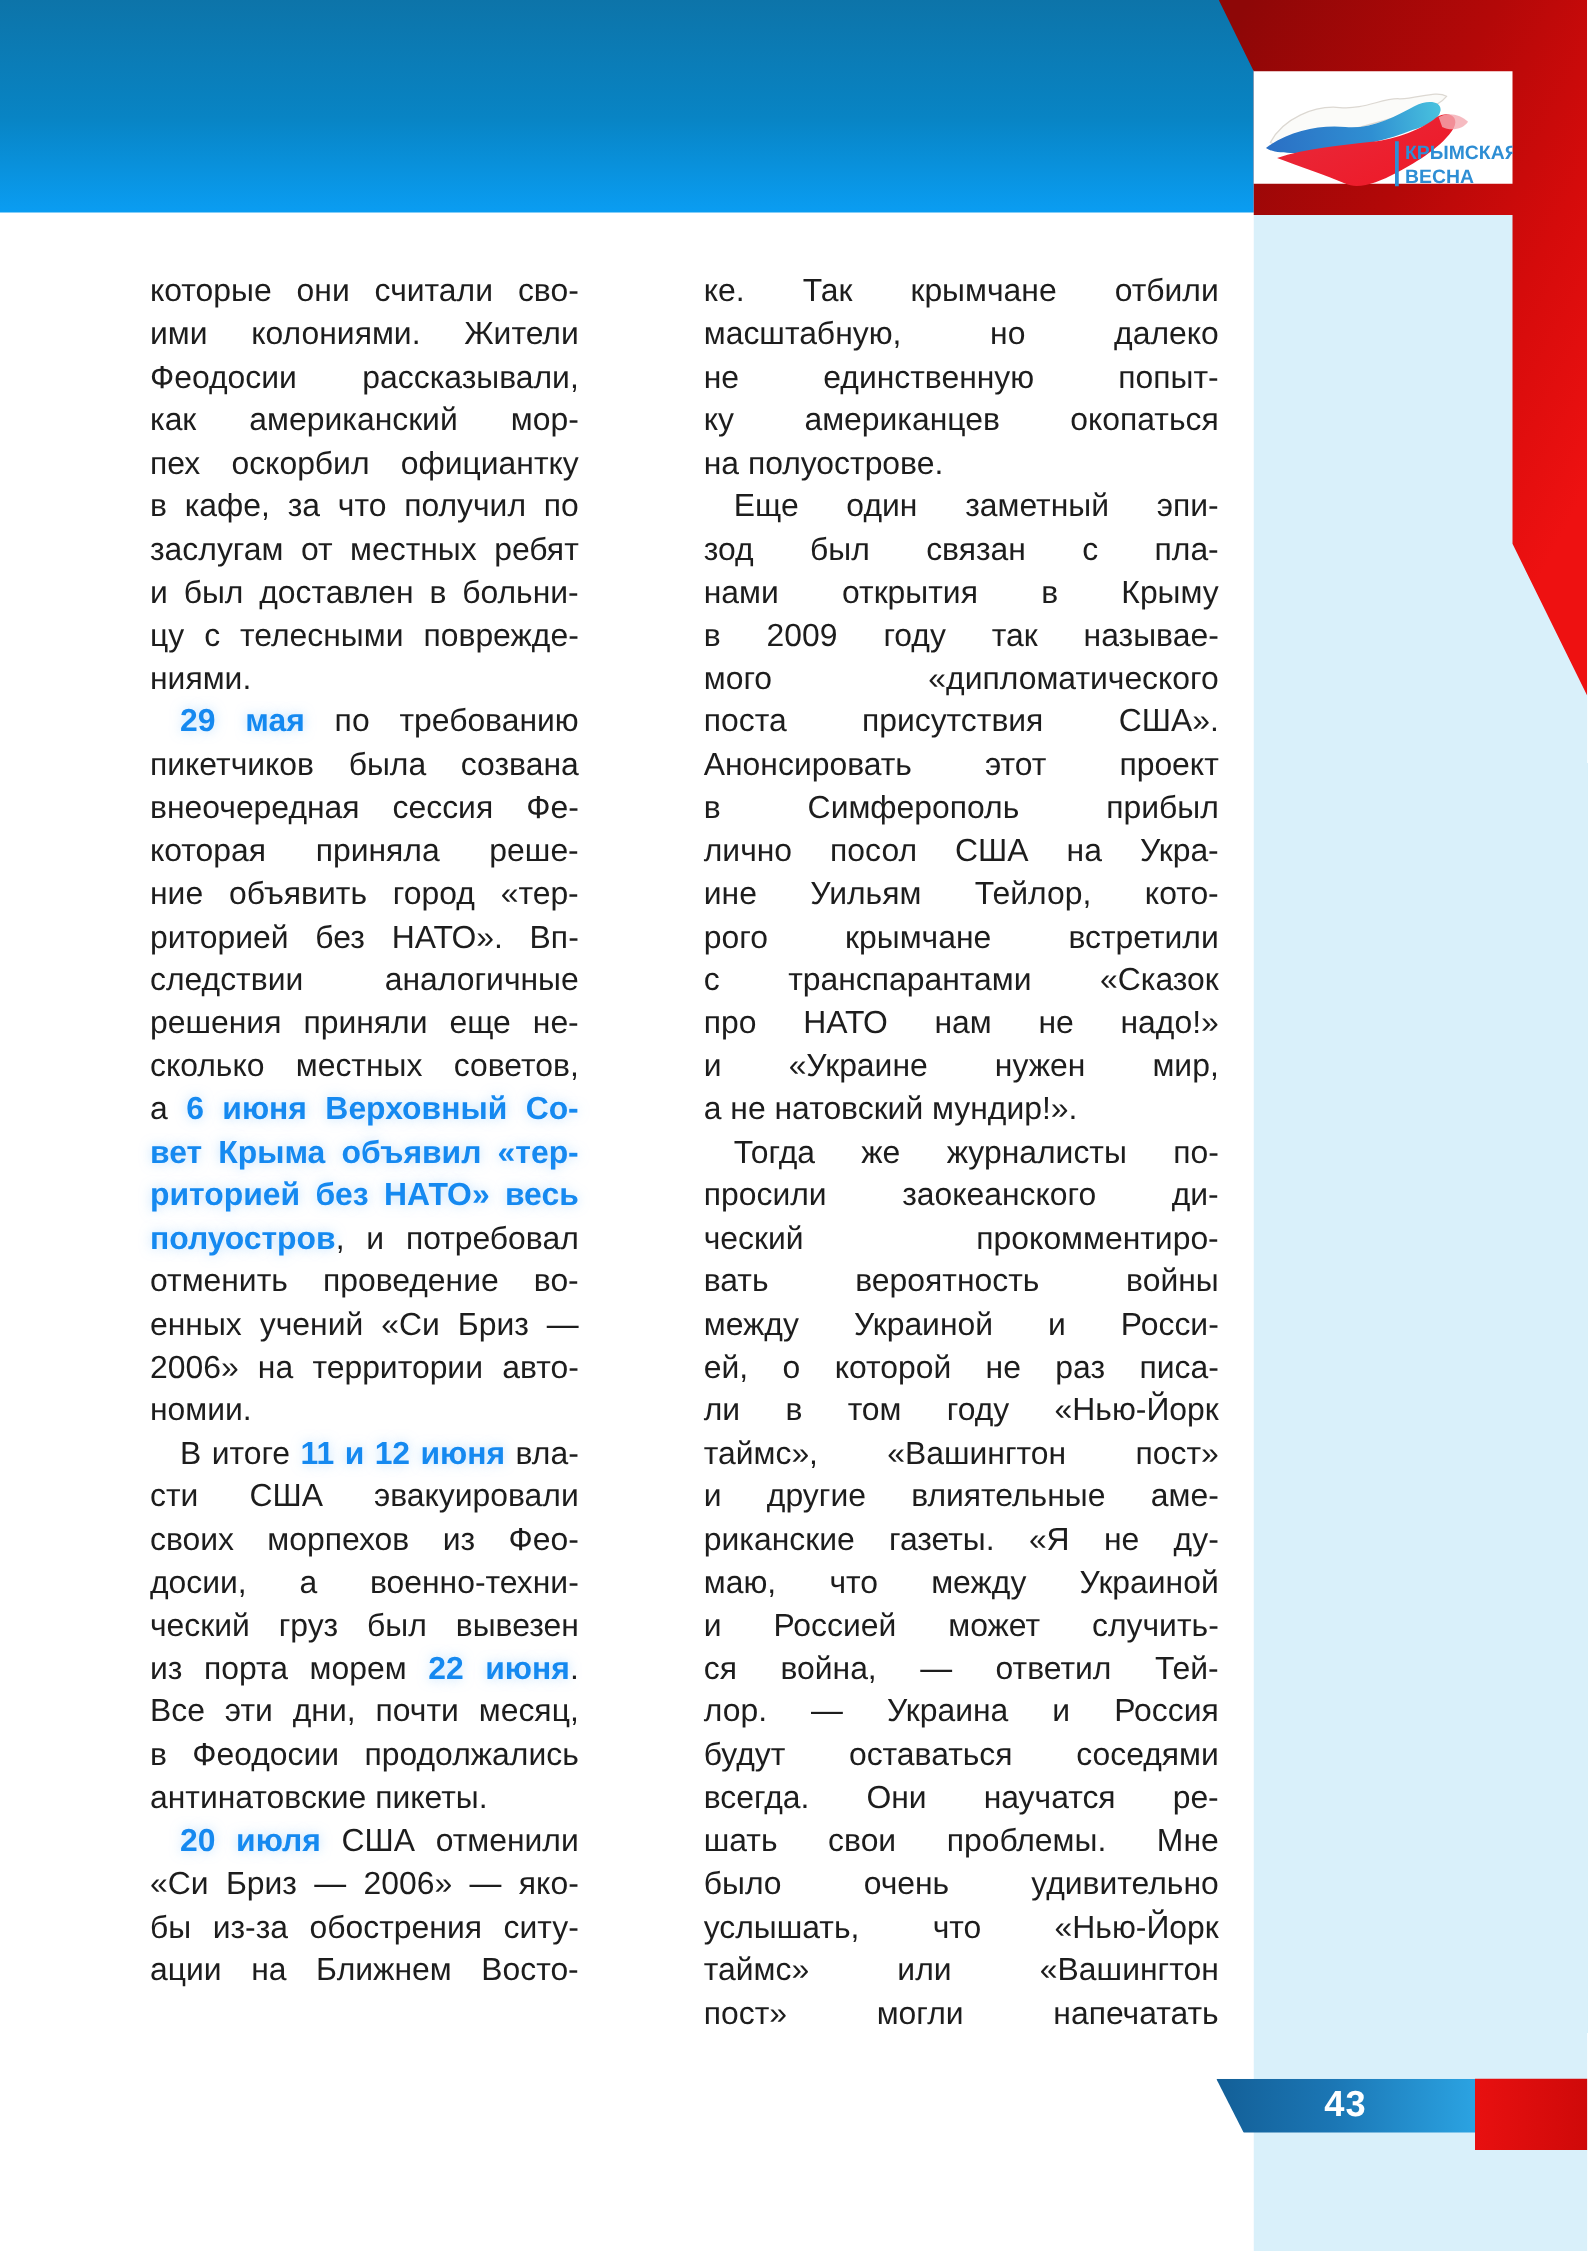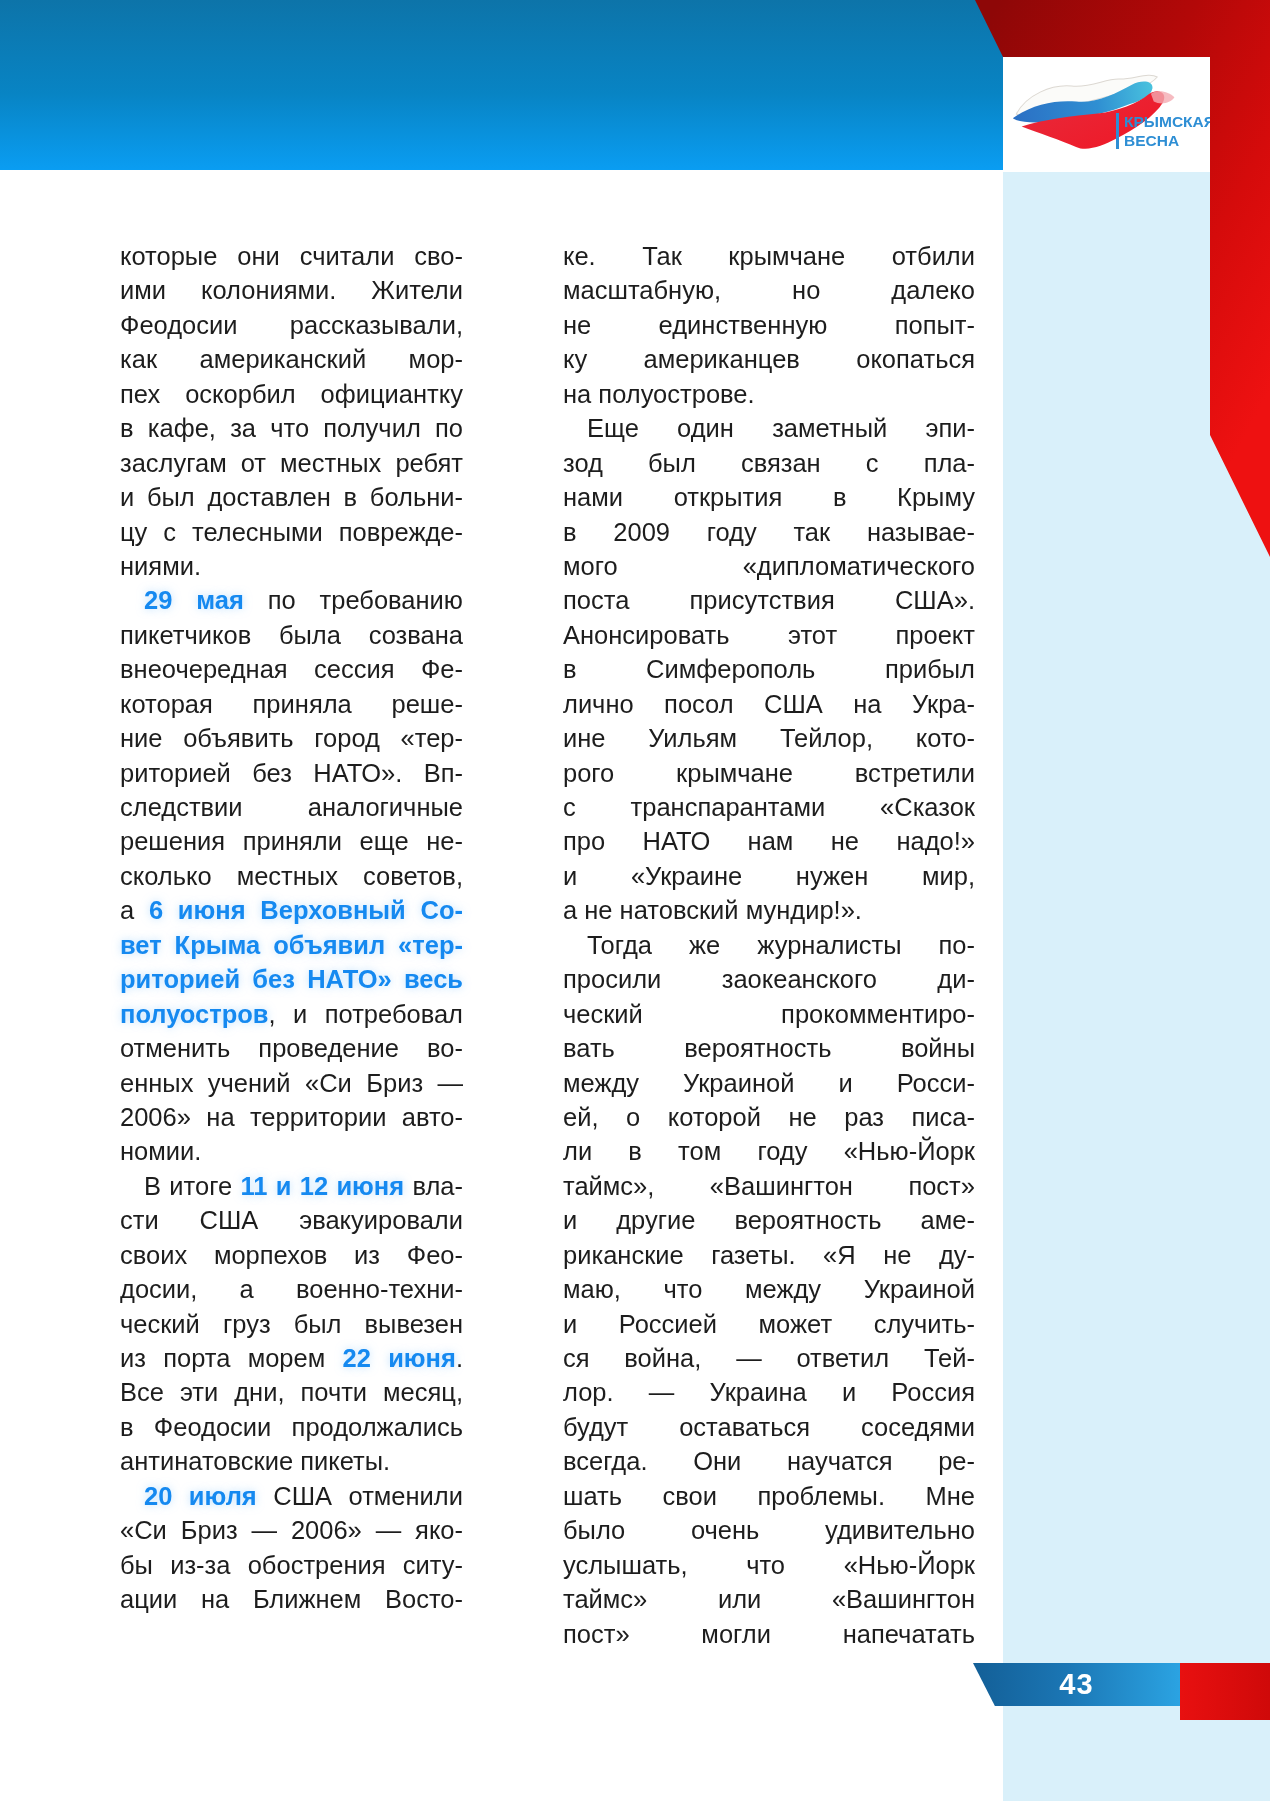--- a/index.html
+++ b/index.html
@@ -21,30 +21,29 @@
   }
   
   .red-ribbon{
     position:absolute;left:975px;top:0;width:295px;height:557px;
     background:linear-gradient(118deg,#8e0707 4%,#b30808 38%,#d50b0b 62%,#ee1111 85%);
     clip-path:polygon(0px 0px,295px 0px,295px 557px,235px 435px,235px 172px,28px 172px,28px 57px);
     z-index:2;
   }
   
   .logo-box{
-    position:absolute;left:1003px;top:57px;width:207px;height:115px;
+    position:absolute;left:1003px;top:57px;width:207px;height:90px;
     background:#ffffff;z-index:3;
   }
   .logo-box svg{display:block;}
   
   .col{
     position:absolute;top:216px;color:#1d1d1d;
     font-size:25.5px;line-height:34.45px;font-weight:400;
     z-index:2;
-    margin-top:23px;
   }
   .col-left{left:120px;width:343px;}
   .col-right{left:563px;width:412px;}
   .line{text-align:justify;text-align-last:justify;height:34.45px;overflow:visible;white-space:normal;}
   .line.end{text-align-last:left;}
   .line.indent{text-indent:24px;}
   .accent{color:#1589f0;font-weight:bold;text-shadow:0 0 9px rgba(132,197,252,.55);}
   
   .page-banner{
     position:absolute;left:973px;top:1663px;width:207px;height:43px;
@@ -159,21 +158,21 @@
       <div class="line"><span>и «Украине нужен мир,</span></div>
       <div class="line end"><span>а не натовский мундир!».</span></div>
       <div class="line indent"><span>Тогда же журналисты по-</span></div>
       <div class="line"><span>просили заокеанского ди-</span></div>
       <div class="line"><span>ческий прокомментиро-</span></div>
       <div class="line"><span>вать вероятность войны</span></div>
       <div class="line"><span>между Украиной и Росси-</span></div>
       <div class="line"><span>ей, о которой не раз писа-</span></div>
       <div class="line"><span>ли в том году «Нью-Йорк</span></div>
       <div class="line"><span>таймс», «Вашингтон пост»</span></div>
-      <div class="line"><span>и другие вероятность аме-</span></div>
+      <div class="line"><span>и другие влиятельные аме-</span></div>
       <div class="line"><span>риканские газеты. «Я не ду-</span></div>
       <div class="line"><span>маю, что между Украиной</span></div>
       <div class="line"><span>и Россией может случить-</span></div>
       <div class="line"><span>ся война, — ответил Тей-</span></div>
       <div class="line"><span>лор. — Украина и Россия</span></div>
       <div class="line"><span>будут оставаться соседями</span></div>
       <div class="line"><span>всегда. Они научатся ре-</span></div>
       <div class="line"><span>шать свои проблемы. Мне</span></div>
       <div class="line"><span>было очень удивительно</span></div>
       <div class="line"><span>услышать, что «Нью-Йорк</span></div>

